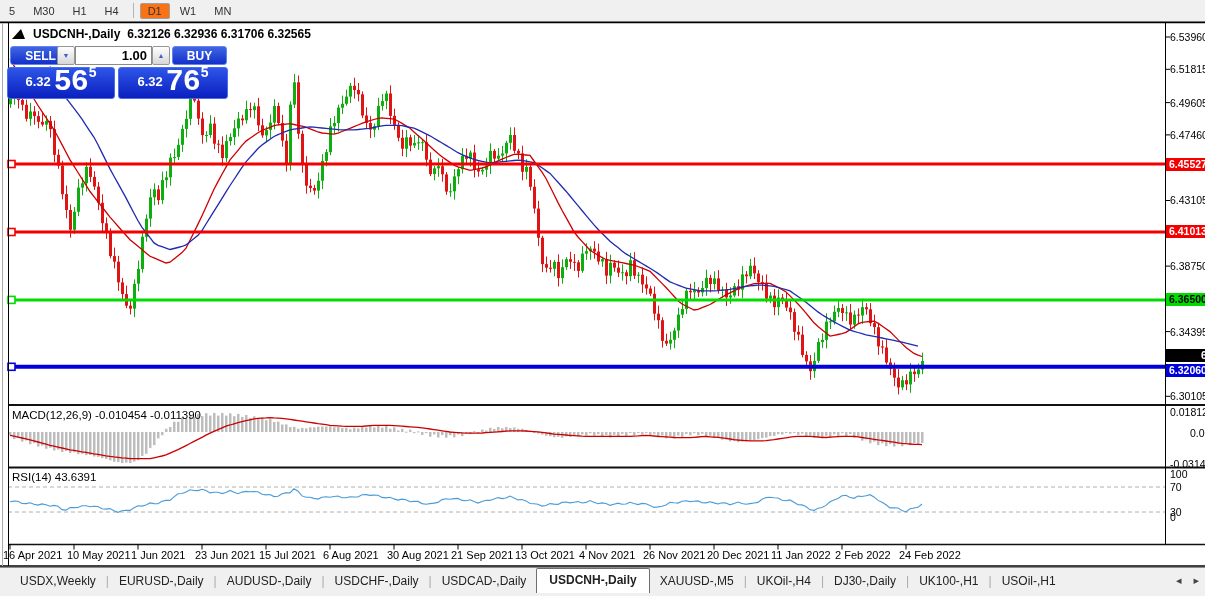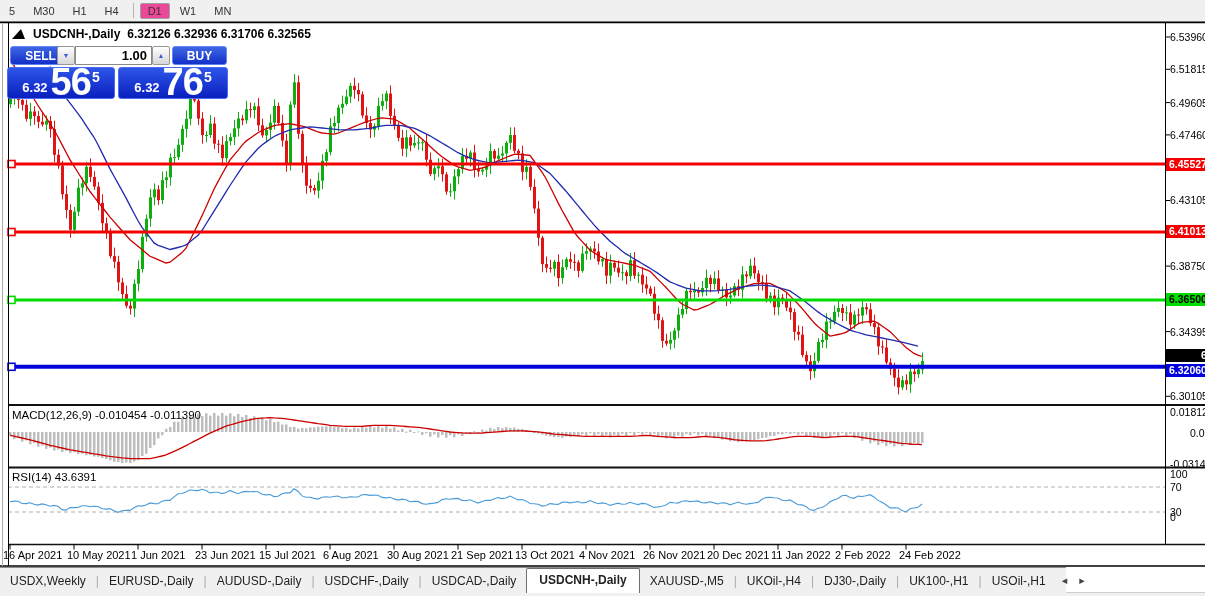--- a/index.html
+++ b/index.html
@@ -2,21 +2,21 @@
 <html><head>
 <meta charset="utf-8">
 <style>
   html,body{margin:0;padding:0;background:#fff;}
   #app{position:relative;width:1205px;height:596px;overflow:hidden;background:#fff;
        font-family:"Liberation Sans",sans-serif;-webkit-font-smoothing:antialiased;}
   
   #toolbar{position:absolute;left:0;top:0;width:1205px;height:21px;background:#f0f0f0;
            border-bottom:1px solid #9a9a9a;display:flex;align-items:center;font-size:11px;color:#333;}
   .tf{padding:2px 8px;margin:0 1px;white-space:nowrap;}
-  .tf.active{background:#ec4899;border:1px solid #a0a0a0;border-radius:2px;padding:1px 7px;}
+  .tf.active{background:#f97316;border:1px solid #a0a0a0;border-radius:2px;padding:1px 7px;}
   .tfsep{width:1px;height:15px;background:#b5b5b5;margin:0 5px;}
   
   #chart{position:absolute;left:0;top:0;z-index:1;}
   
   #header{position:absolute;left:11px;top:27px;z-index:4;display:flex;align-items:center;gap:7px;
           font-size:12px;font-weight:700;color:#000;}
   
   #panel{position:absolute;left:7px;top:45px;width:221px;height:54px;z-index:5;font-weight:700;}
   .pbtn{position:absolute;top:1px;height:19px;background:linear-gradient(#3f66e4,#1330c9);
         border:1px solid #6383ee;border-radius:3px;color:#fff;font-size:12px;
@@ -24,37 +24,37 @@
   #sellBtn{left:3px;width:61px;} #buyBtn{left:165px;width:55px;}
   .spin{position:absolute;top:1px;width:18px;height:19px;box-sizing:border-box;
         background:linear-gradient(#fefefe,#d7d7d7);border:1px solid #979797;border-radius:2px;
         color:#3a5fd0;font-size:7px;display:flex;align-items:center;justify-content:center;}
   #spinDown{left:50px;} #spinUp{left:145px;}
   #volField{position:absolute;left:68px;top:1px;width:77px;height:19px;box-sizing:border-box;
         border:1px solid #8a8a8a;background:#fff;font-family:"Liberation Sans",sans-serif;
         font-size:13px;font-weight:600;text-align:right;padding:0 4px 0 0;color:#000;}
   .pxbox{position:absolute;top:22px;height:32px;background:linear-gradient(#2e55e8,#0a20bf);
         border:1px solid #4a6cf0;border-radius:3px;color:#fff;box-sizing:border-box;
-        display:flex;align-items:flex-end;justify-content:center;padding-bottom:3px;}
+        display:flex;align-items:center;justify-content:center;padding-bottom:3px;}
   #sellBox{left:0px;width:108px;} #buyBox{left:111px;width:110px;}
   .px-small{font-size:13px;font-weight:700;margin-right:3px;line-height:15px;}
-  .px-big{font-size:38px;font-weight:700;line-height:26px;letter-spacing:-1px;}
+  .px-big{font-size:30px;font-weight:700;line-height:26px;letter-spacing:-1px;font-family:Liberation Mono, monospace;}
   .px-sup{font-size:14px;font-weight:700;transform:translateY(-10px);margin-left:1px;}
   
   .paneLabel{position:absolute;z-index:3;font-size:11.5px;color:#000;white-space:nowrap;}
   
   .tickLabel{position:absolute;left:1170px;width:35px;height:12px;line-height:12px;overflow:hidden;
              font-size:10.5px;color:#000;white-space:nowrap;z-index:2;}
   .badge{position:absolute;left:1166px;width:39px;height:13px;line-height:13px;z-index:3;
          font-size:10.5px;font-weight:700;padding-left:3px;box-sizing:border-box;
          white-space:nowrap;overflow:hidden;}
   
   .dateLabel{position:absolute;top:549px;font-size:11px;color:#000;white-space:nowrap;z-index:2;}
   
-  #tabbar{position:absolute;left:0;top:567px;width:1066px;height:25px;background:#f0f0f0;
+  #tabbar{position:absolute;left:0;top:567px;width:1205px;height:25px;background:#f0f0f0;
           border-top:1px solid #8c8c8c;display:flex;align-items:flex-end;font-size:12px;color:#222;z-index:4;}
   .tab{padding:4px 10px 5px 10px;white-space:nowrap;}
   .tab.active{background:#fff;border:1px solid #6e6e6e;border-bottom:none;font-weight:700;
               padding:4px 12px 6px 12px;border-radius:2px 2px 0 0;}
   .tabsep{color:#aaa;padding:0 0 5px 0;}
   #tabspacer{flex:1;}
   .tabArrow{color:#444;font-size:11px;padding:0 6px 6px 6px;}
   #statusbar{position:absolute;left:0;top:592px;width:1205px;height:4px;background:#f0f0f0;
              border-top:1px solid #cfcfcf;}
 </style>

